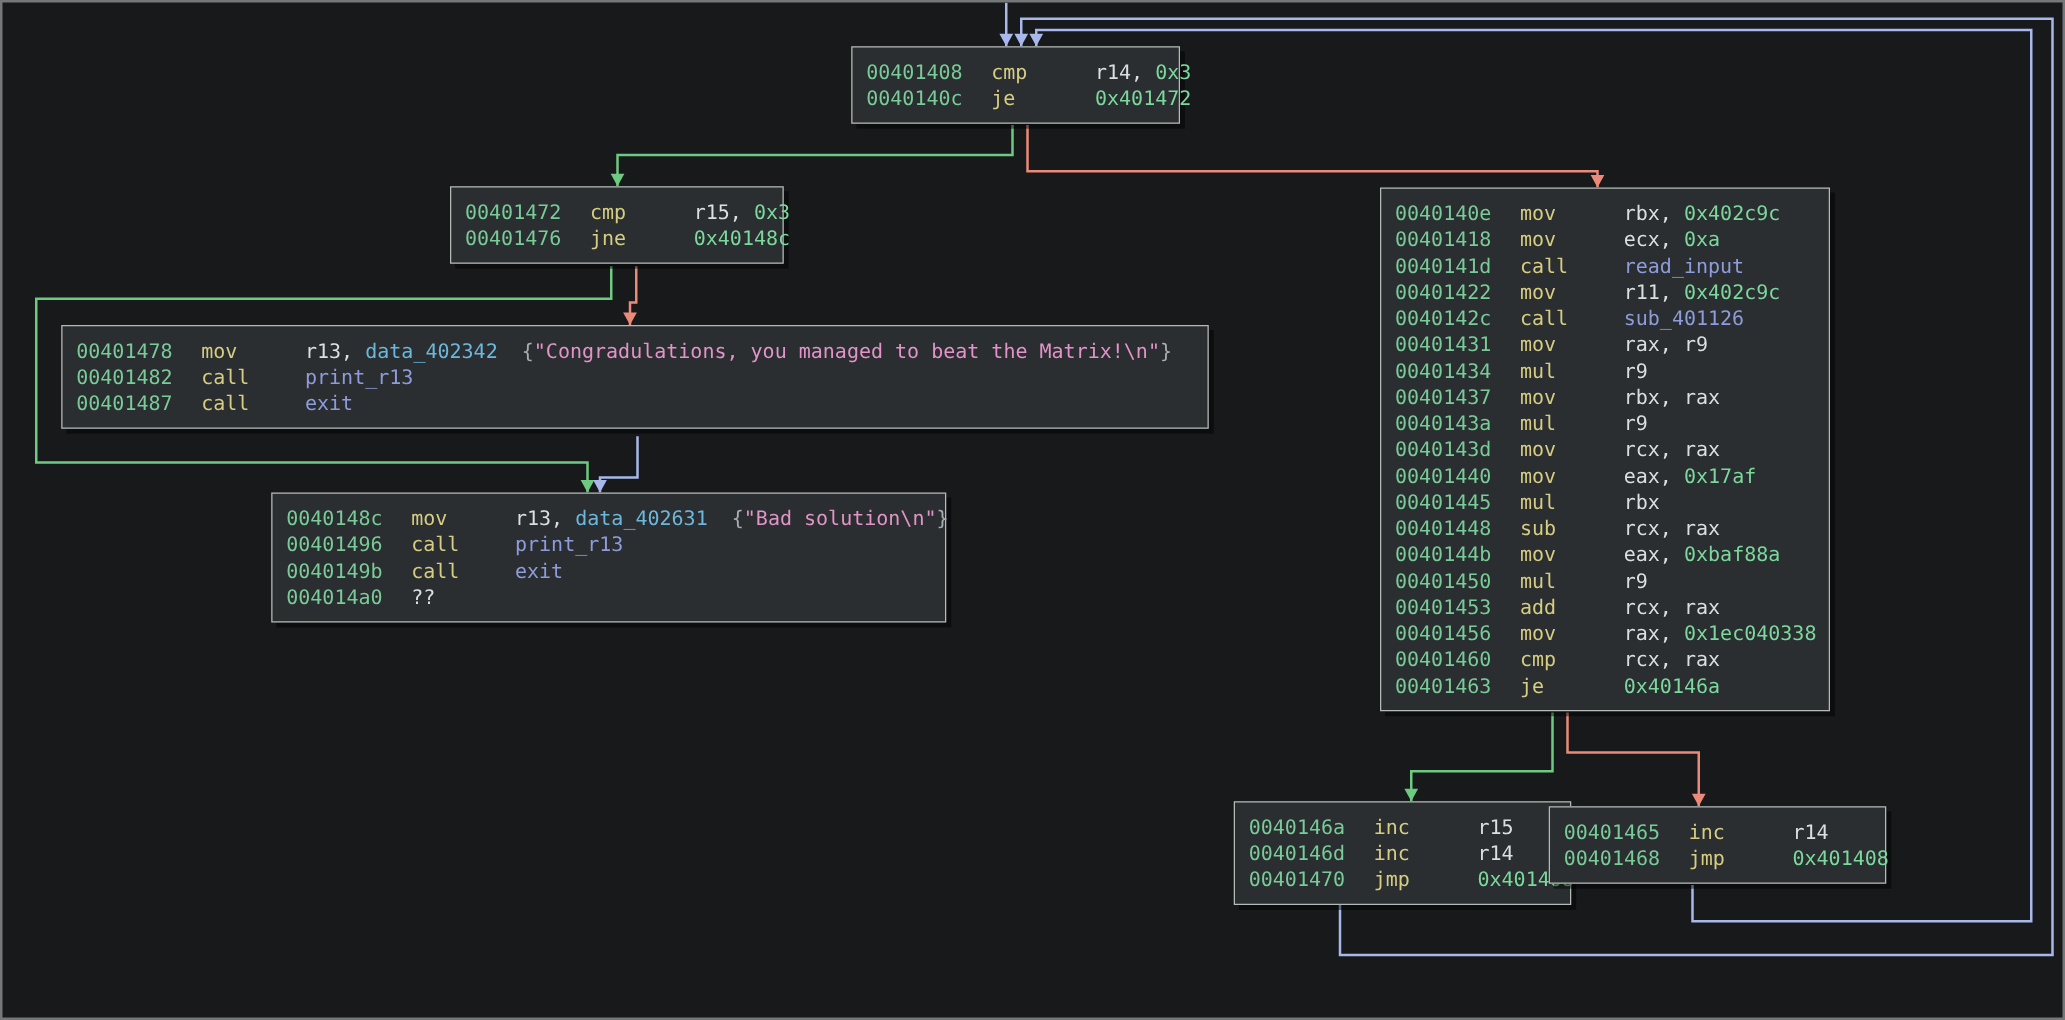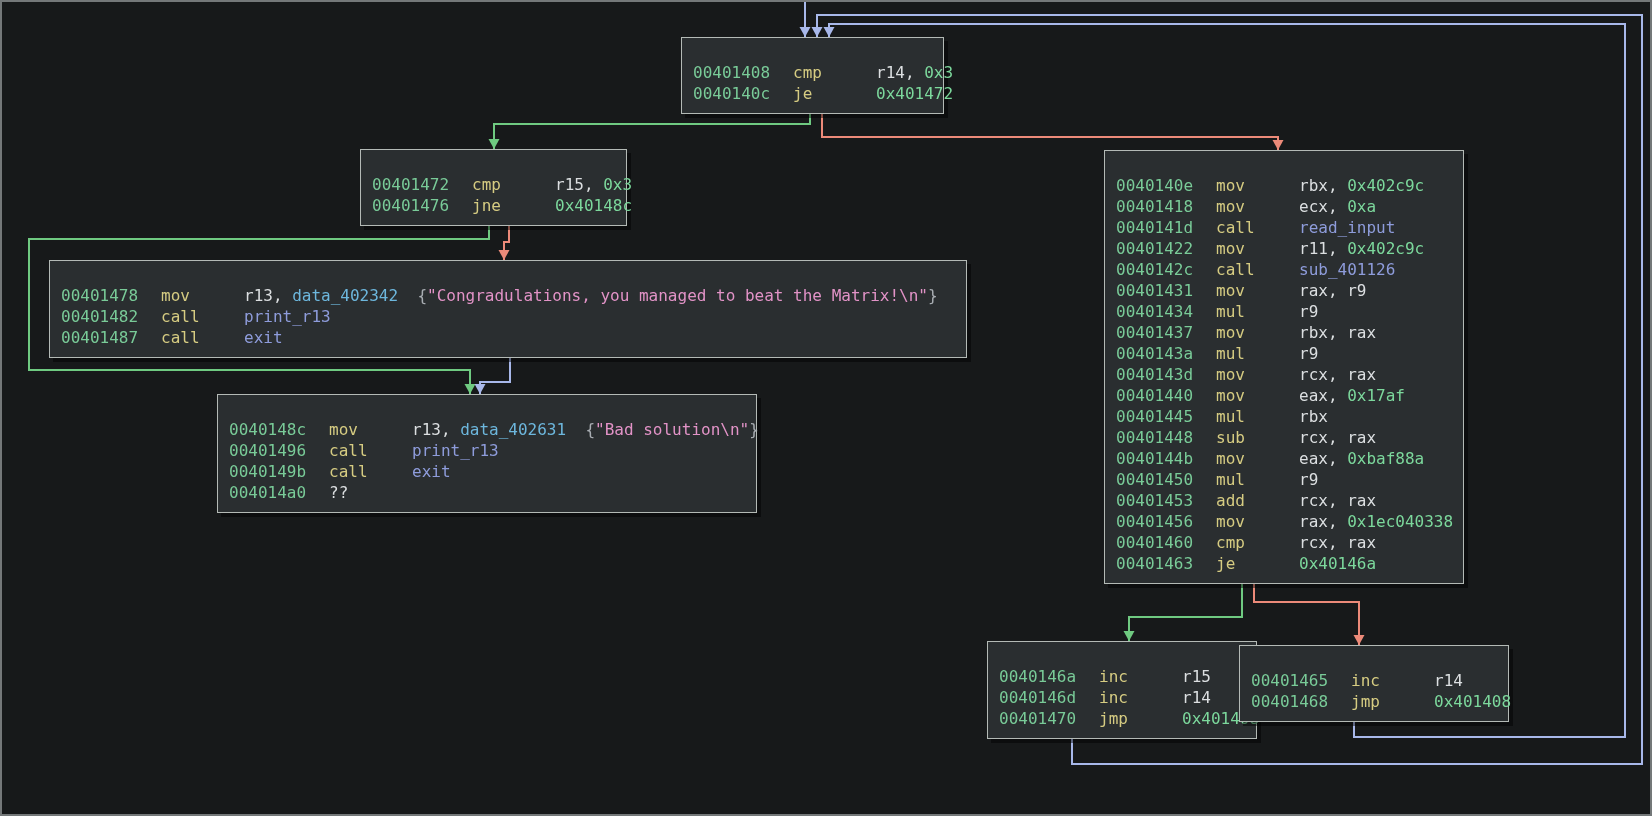--- a/index.html
+++ b/index.html
@@ -12,21 +12,21 @@
     overflow:hidden;
     font-family:"DejaVu Sans Mono", monospace;
   }
   #edge-layer{position:absolute;left:0;top:0;width:1652px;height:816px;}
   .block{
     position:absolute;
     box-sizing:border-box;
     background:#2a2e30;
     border:1px solid #b4bab6;
     box-shadow:4px 4px 0 rgba(0,0,0,0.45);
-    padding:24px 8px 9px 11px;
+    padding:9px 8px 9px 11px;
     font-size:16px;
     line-height:21px;
     white-space:pre;
     cursor:default;
   }
   .iline{white-space:pre;}
   .col-addr{display:inline-block;width:100px;}
   .col-mn{display:inline-block;width:83px;}
 </style>
 </head>

